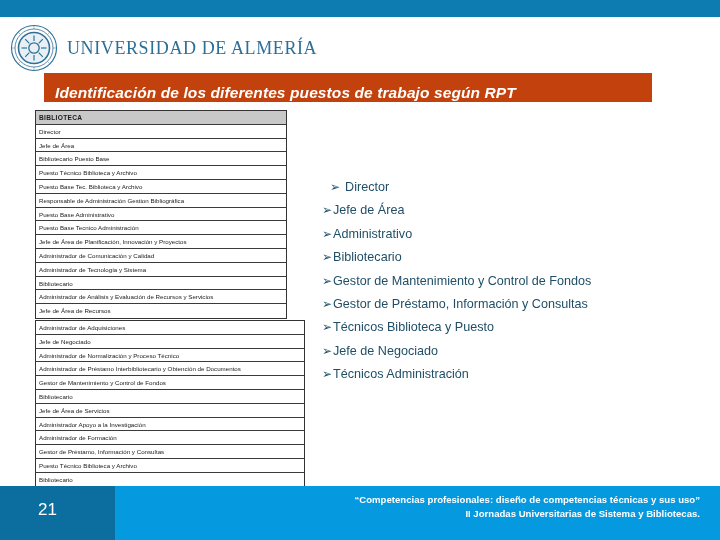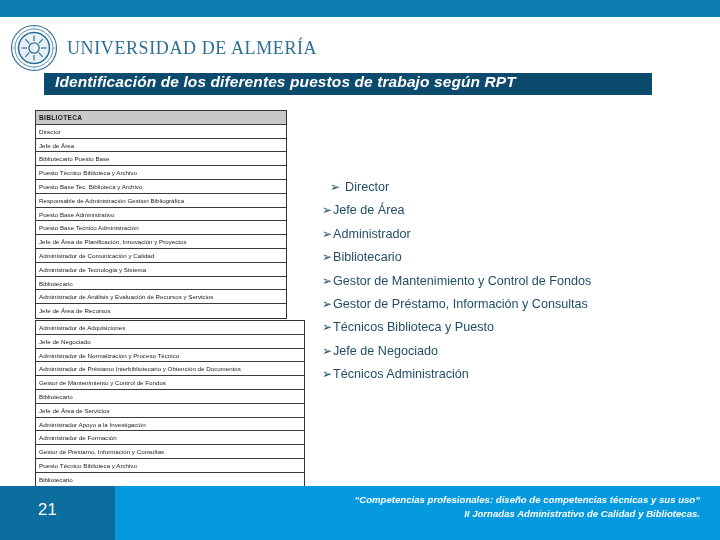--- a/index.html
+++ b/index.html
@@ -47,24 +47,24 @@
     letter-spacing: 0.6px;
     color: #2d6f96;
     font-family: "Liberation Serif", serif;
     white-space: nowrap;
   }
 
   
   .title-banner {
     position: absolute;
     left: 44px; top: 73px;
-    width: 608px; height: 22px;
-    background: #0c4a6e;
+    width: 608px; height: 29px;
+    background: #c2410c;
     display: flex;
-    align-items: flex-start;
+    align-items: flex-end;
   }
   .title-banner .title-text {
     color: #ffffff;
     font-size: 15.5px;
     font-weight: bold;
     font-style: italic;
     margin-left: 11px;
     white-space: nowrap;
     letter-spacing: 0.1px;
   }
@@ -148,21 +148,20 @@
     position: absolute;
     left: 38px; top: 14px;
     color: #ffffff;
     font-size: 17px;
   }
   .footer-lines {
     position: absolute;
     right: 8px; top: 7px;
     text-align: right;
     color: #ffffff;
-    font-style: italic;
     font-weight: bold;
     font-size: 9.6px;
     line-height: 14px;
   }
 </style>
 </head>
 <body>
 
 <div class="slide">
 
@@ -245,21 +244,21 @@
       <div class="bullet-item indented">
         <span class="marker">➢</span>
         <span>Director</span>
       </div>
       <div class="bullet-item">
         <span class="marker">➢</span>
         <span>Jefe de Área</span>
       </div>
       <div class="bullet-item">
         <span class="marker">➢</span>
-        <span>Administrador</span>
+        <span>Administrativo</span>
       </div>
       <div class="bullet-item">
         <span class="marker">➢</span>
         <span>Bibliotecario</span>
       </div>
       <div class="bullet-item">
         <span class="marker">➢</span>
         <span>Gestor de Mantenimiento y Control de Fondos</span>
       </div>
       <div class="bullet-item">
@@ -279,17 +278,17 @@
         <span>Técnicos Administración</span>
       </div>
     </div>
 
   <div class="footer">
     <div class="footer-left"></div>
     <div class="footer-right"></div>
     <div class="slide-number">21</div>
     <div class="footer-lines">
       <div>“Competencias profesionales: diseño de competencias técnicas y sus uso”</div>
-      <div>II Jornadas Administrativo de Calidad y Bibliotecas.</div>
+      <div>II Jornadas Universitarias de Sistema y Bibliotecas.</div>
     </div>
   </div>
 
 </div>
 
 </body></html>

